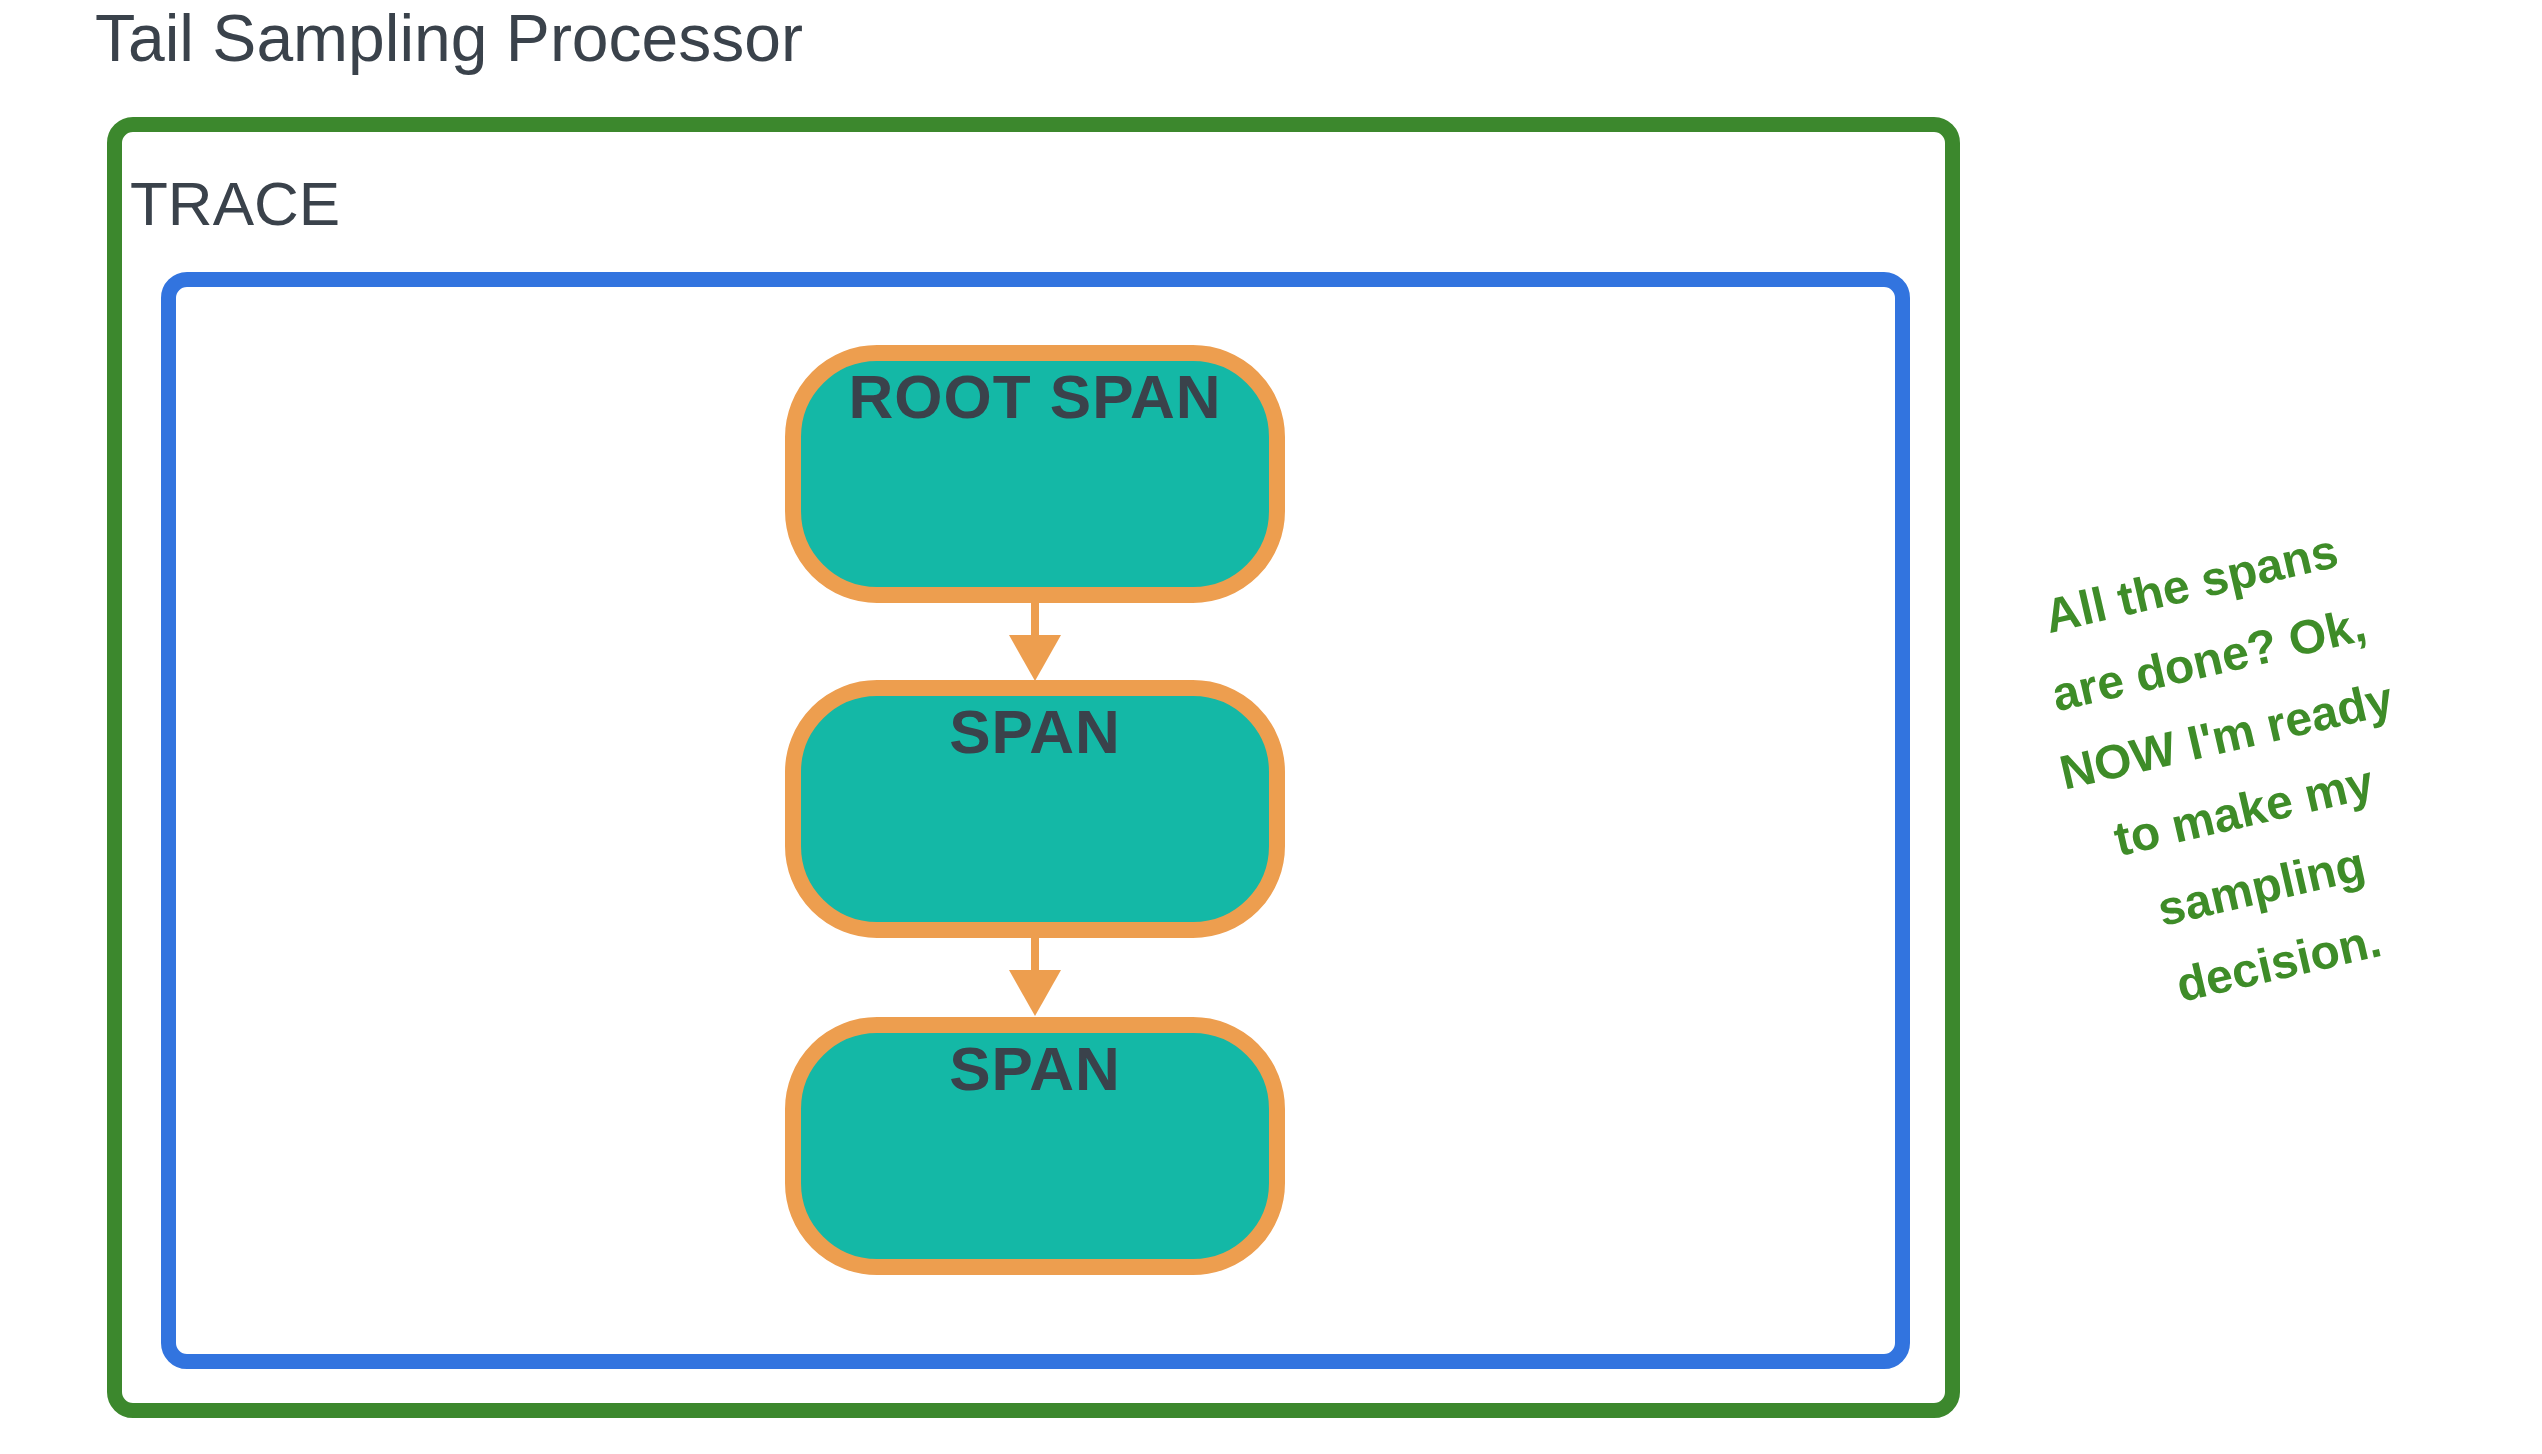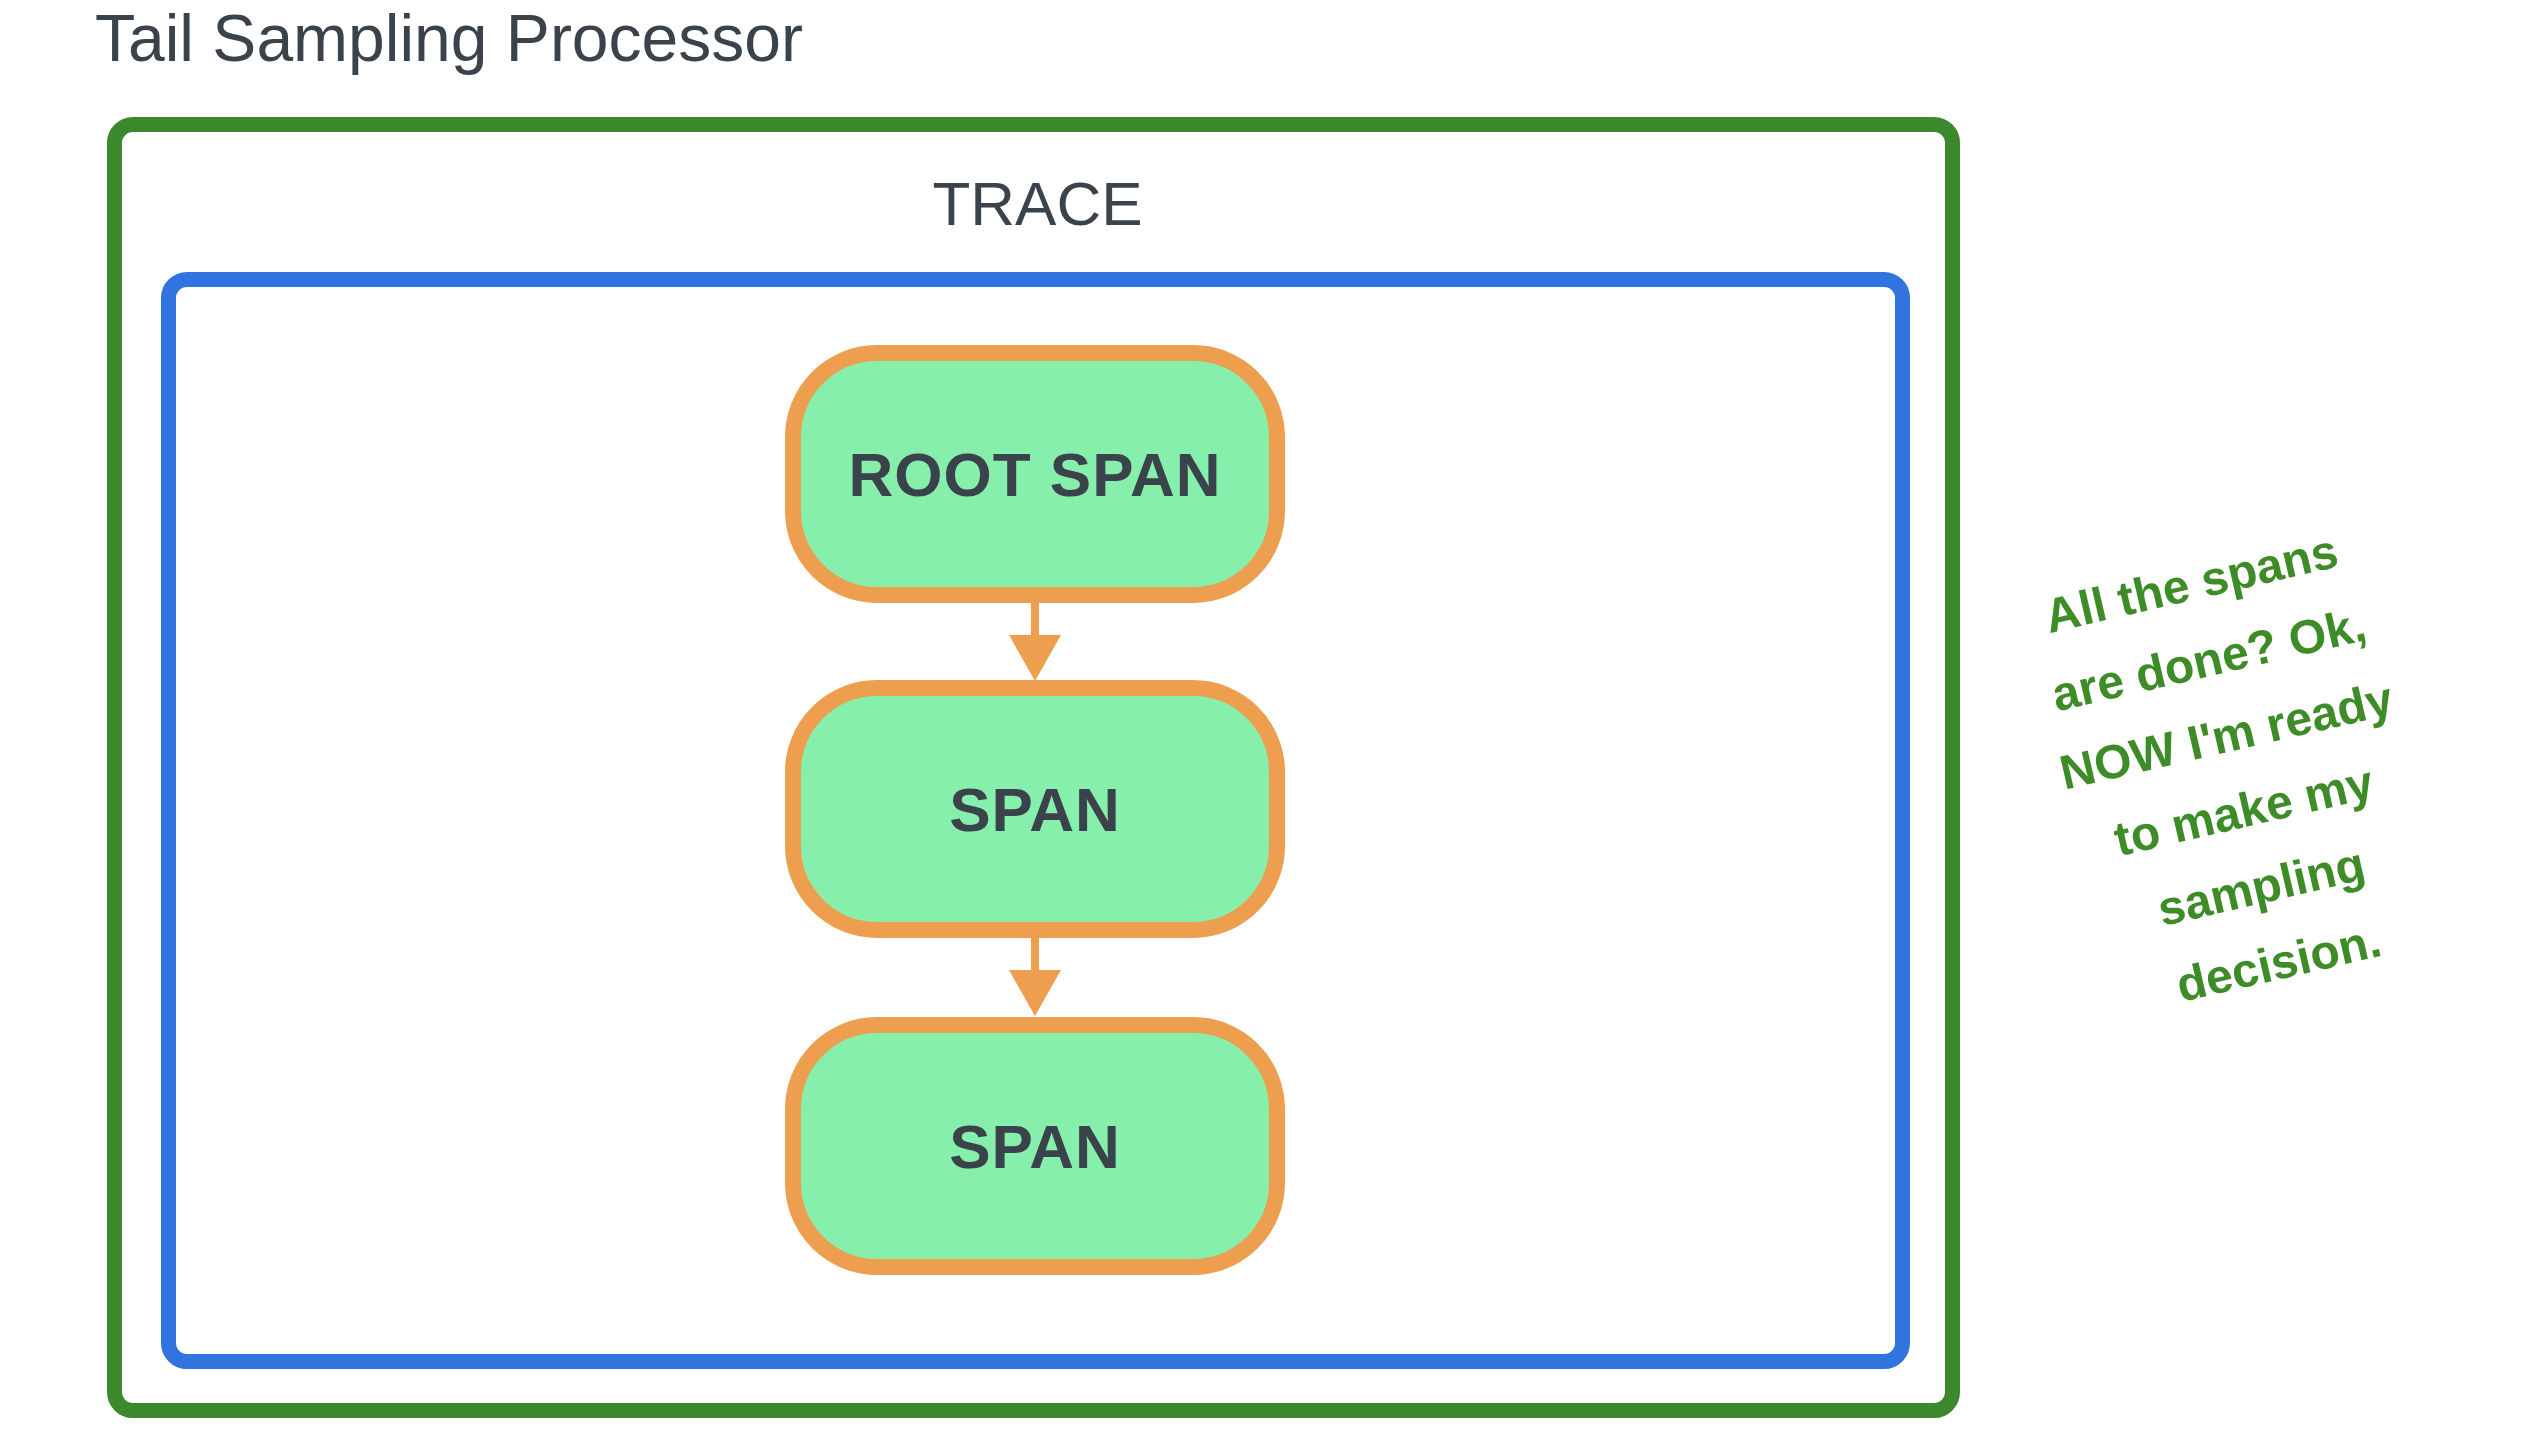--- a/index.html
+++ b/index.html
@@ -33,21 +33,20 @@
     box-sizing: border-box;
     border: 15px solid var(--green, #3c882d);
     border-radius: 26px;
     background: #ffffff;
   }
   .trace-label {
     position: absolute;
     left: 8px;
     right: 0;
     top: 36px;
-    text-align: center;
     font-size: 62px;
     color: var(--dark, #3a424b);
   }
   .blue-box {
     position: absolute;
     left: 39px;
     top: 140px;
     width: 1749px;
     height: 1097px;
     box-sizing: border-box;
@@ -56,23 +55,23 @@
     background: #ffffff;
   }
   .span-node {
     position: absolute;
     left: 609px;
     width: 500px;
     height: 258px;
     box-sizing: border-box;
     border: 16px solid var(--orange, #ed9e4f);
     border-radius: 92px;
-    background: #86efac;
+    background: #14b8a6;
     display: flex;
-    align-items: center;
+    align-items: flex-start;
     justify-content: center;
   }
   .span-node.node-1 { top: 58px; }
   .span-node.node-2 { top: 393px; }
   .span-node.node-3 { top: 730px; }
   .span-label {
     font-size: 62px;
     font-weight: bold;
     letter-spacing: 1px;
     color: var(--dark, #3a424b);

